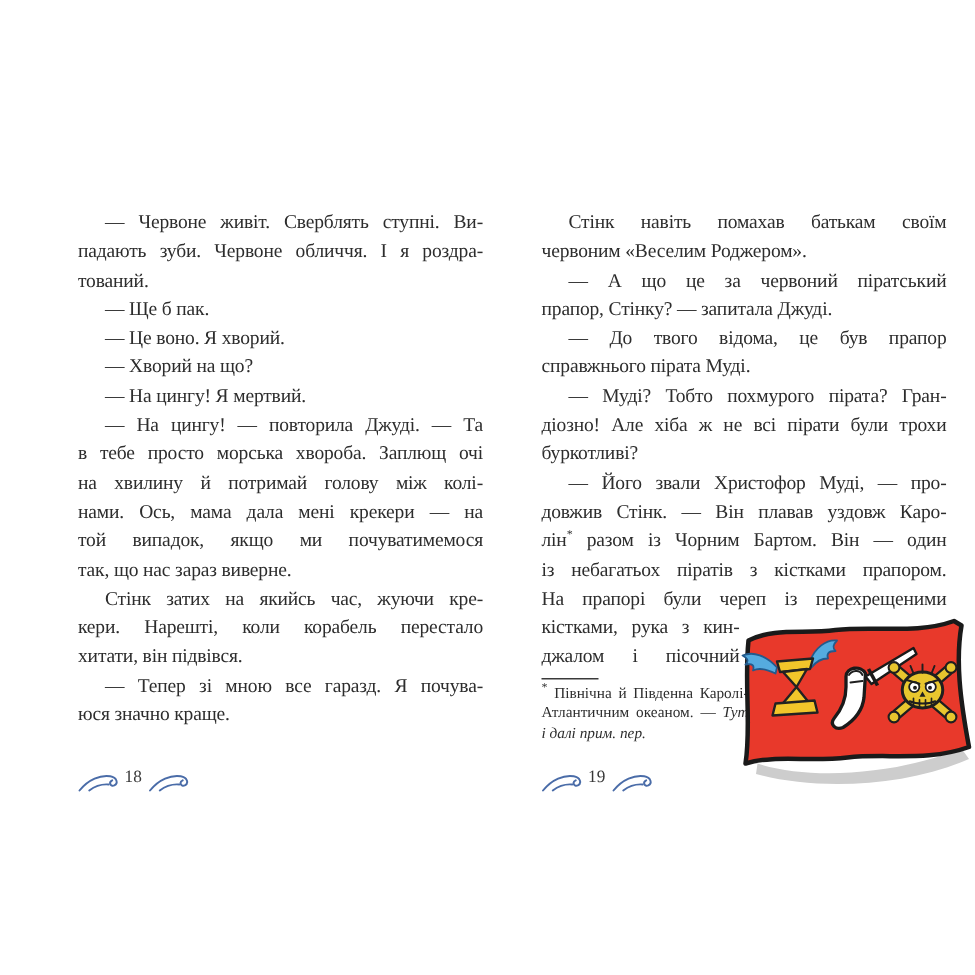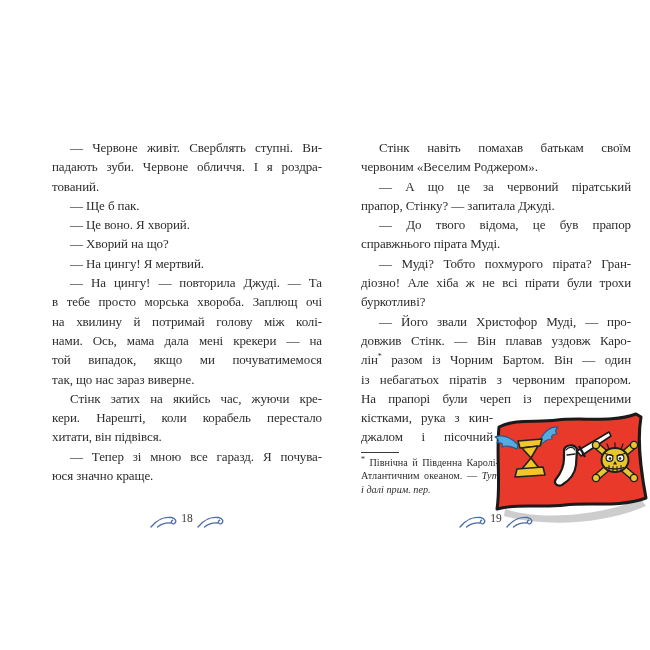--- a/index.html
+++ b/index.html
@@ -21,21 +21,21 @@
   .line .sup{font-size:8px;vertical-align:super;line-height:0;}
   .line .it{font-style:italic;margin-top:36px;}
   .narrow-lines{width:132px;}
   .footnote{width:138px;margin-top:5px;}
   .footnote-rule{width:38px;height:1px;background:#3a3a3a;margin:0 0 3px 0;}
   .footnote .line{
     font-size:10.2px;line-height:13.4px;height:13.4px;letter-spacing:0;
   }
   .pagefooter{
     position:absolute;top:377px;left:0;width:100%;
-    display:flex;justify-content:center;align-items:center;gap:2px;
+    display:flex;align-items:center;gap:2px;
   }
   .pagenum{
     font-size:11.5px;color:#383838;transform:translateY(-4px);
     padding:0 2px;
   }
   .wave-path{stroke:var(--wave_blue,#4a6ca8);fill:none;stroke-width:1.3;stroke-linecap:round;}
   .flag-wrap{position:absolute;left:130px;top:272px;width:159px;height:120px;}
   .shadow{fill:var(--shadow_gray,#cdcdcd);}
   .flag-body{fill:var(--flag_red,#e8392b);stroke:#1a1a1a;stroke-width:3;stroke-linejoin:round;}
   .hour{fill:var(--gold,#f2c52a);stroke:#222;stroke-width:1.6;stroke-linejoin:round;}
@@ -96,21 +96,21 @@
         <div class="line indent just">— А що це за червоний піратський</div>
         <div class="line">прапор, Стінку? — запитала Джуді.</div>
         <div class="line indent just">— До твого відома, це був прапор</div>
         <div class="line">справжнього пірата Муді.</div>
         <div class="line indent just">— Муді? Тобто похмурого пірата? Гран-</div>
         <div class="line just">діозно! Але хіба ж не всі пірати були трохи</div>
         <div class="line">буркотливі?</div>
         <div class="line indent just">— Його звали Христофор Муді, — про-</div>
         <div class="line just">довжив Стінк. — Він плавав уздовж Каро-</div>
         <div class="line just"><span>лін</span><span class="sup">*</span><span> разом із Чорним Бартом. Він — один</span></div>
-        <div class="line just">із небагатьох піратів з червоним прапором.</div>
+        <div class="line just">із небагатьох піратів з кістками прапором.</div>
         <div class="line just">На прапорі були череп із перехрещеними</div>
       </div>
     <div class="narrow-lines">
         <div class="line just">кістками, рука з кин-</div>
         <div class="line just">джалом і пісочний</div>
       </div>
 
     <div class="footnote">
       <div class="footnote-rule"></div>
       <div>

